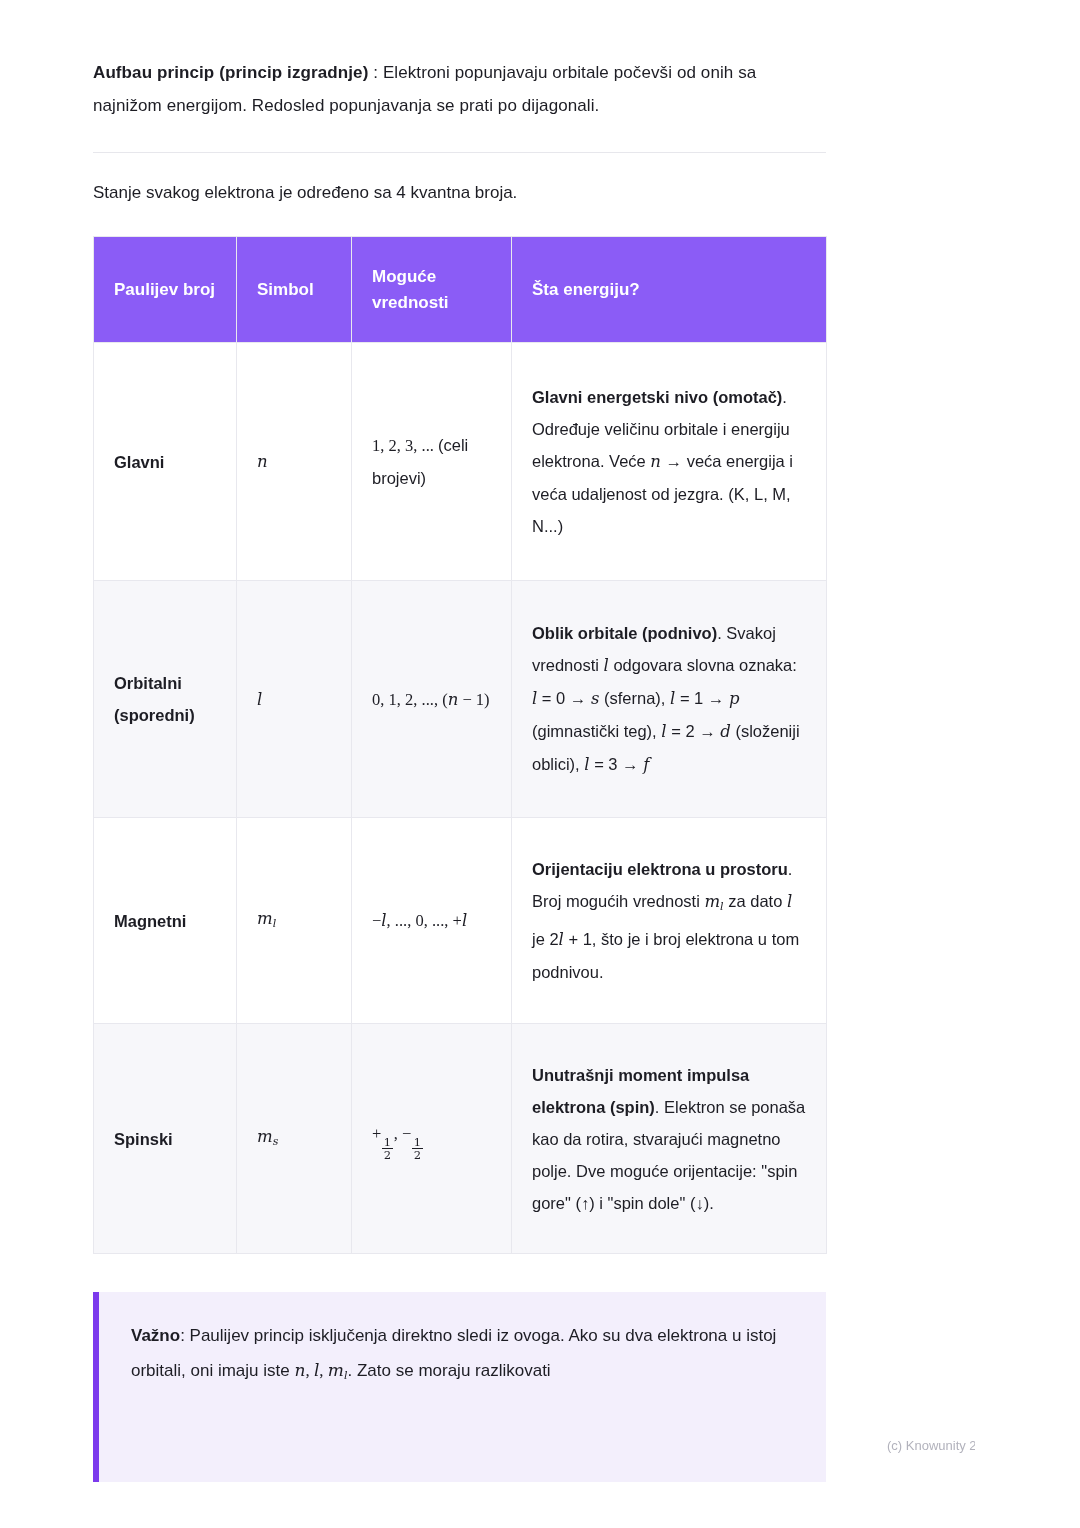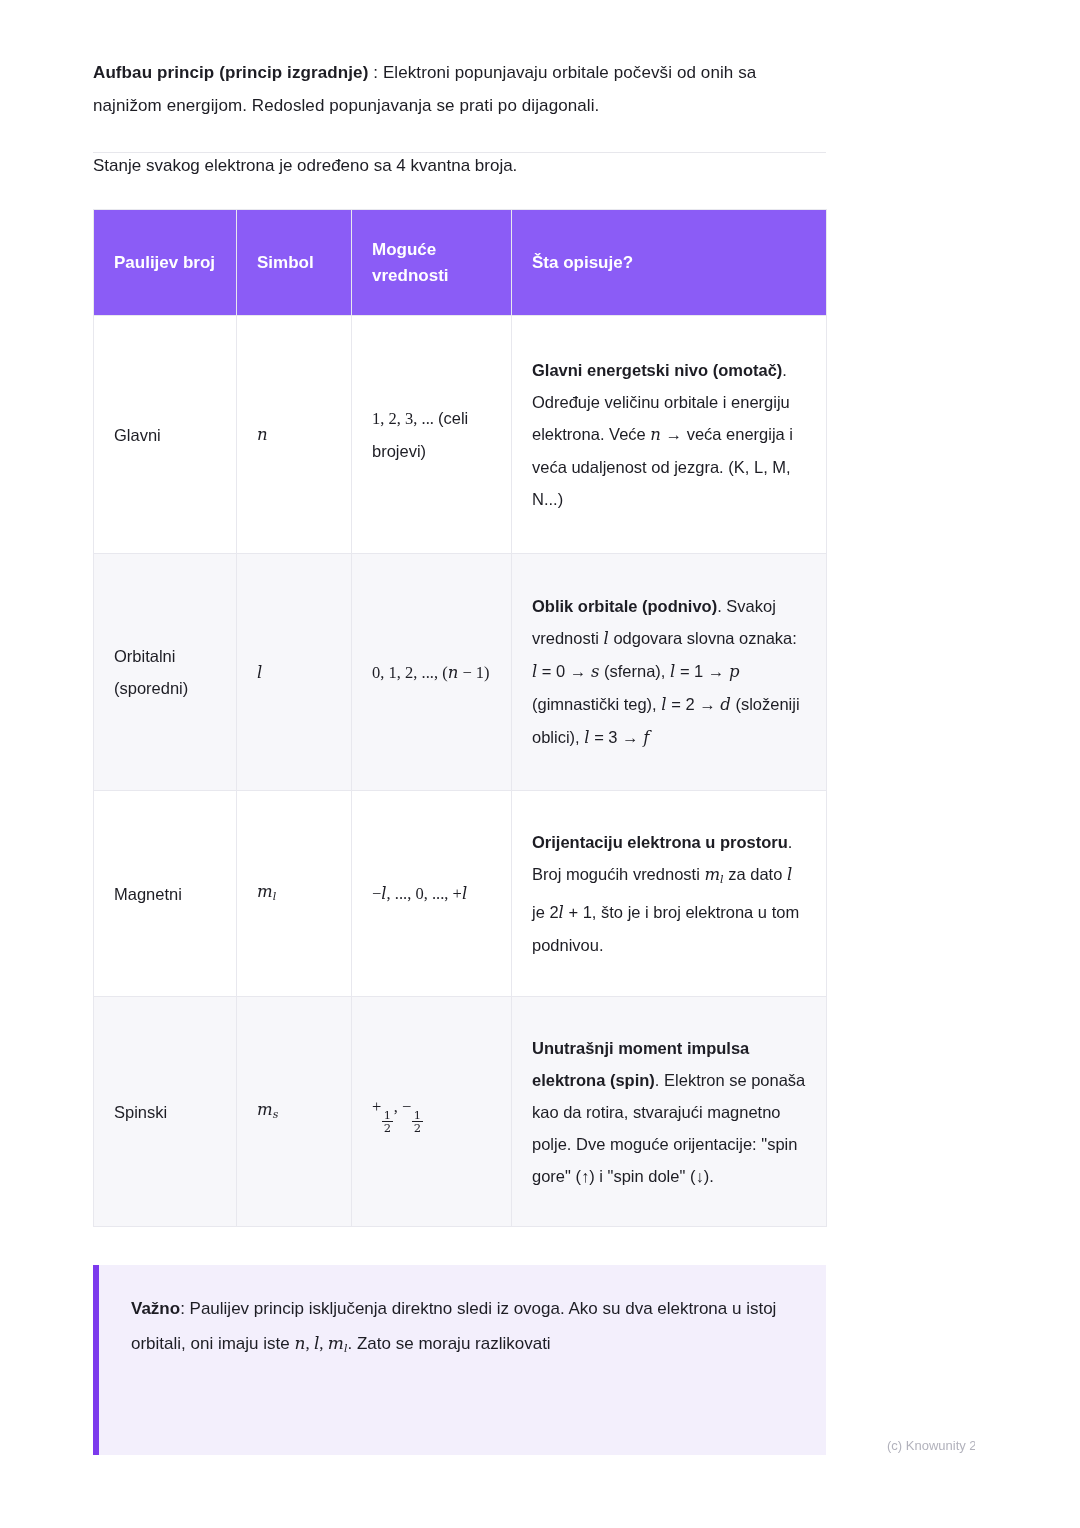--- a/index.html
+++ b/index.html
@@ -28,21 +28,21 @@
   .intro{font-size:17px;line-height:33px;letter-spacing:.1px}
 
   .divider{border:none;border-top:1px solid var(--divider);margin:30px 0 0}
 
   .heading{
     margin-top:37px;
     font-size:27px;line-height:32px;
     color:var(--heading);
     font-weight:700;letter-spacing:.2px;
   }
-  .lead{font-size:17px;line-height:26px}
+  .lead{margin-top:27px;font-size:17px;line-height:26px}
 
   .qtable{margin-top:30px;width:733px;border-collapse:collapse;table-layout:fixed}
   .qtable col.c1{width:143px}
   .qtable col.c2{width:115px}
   .qtable col.c3{width:160px}
   .qtable col.c4{width:315px}
   .qtable th{
     background:var(--accent);color:#fff;
     font-size:17px;font-weight:700;text-align:left;
     padding:14px 20px;vertical-align:middle;
@@ -54,21 +54,21 @@
     border:1px solid var(--table-border);
     padding:24px 20px;
     font-size:16.5px;line-height:32px;
     vertical-align:middle;background:#fff;
   }
   .qtable tr.alt td{background:var(--alt-row)}
   .qtable tr.r1{height:238px}
   .qtable tr.r2{height:237px}
   .qtable tr.r3{height:206px}
   .qtable tr.r4{height:230px}
-  .qtable td.name{font-weight:400}
+  .qtable td.name{font-weight:700}
 
   
   .seg-b{font-weight:700}
   .seg-n{font-weight:400}
   .seg-m{font-family:"DejaVu Serif",serif;font-style:italic}
   .seg-mt{font-family:Liberation Serif, serif}
   .seg-ms{font-family:"DejaVu Serif",serif;font-style:italic;font-size:11px;vertical-align:-3px}
   .frac{
     display:inline-flex;flex-direction:column;align-items:center;
     font-family:"DejaVu Serif",serif;font-size:11.5px;line-height:12px;
@@ -117,21 +117,21 @@
         <col class="c1">
           <col class="c2">
           <col class="c3">
           <col class="c4">
       </colgroup>
       <thead>
         <tr>
           <th>Paulijev broj</th>
           <th>Simbol</th>
           <th>Moguće vrednosti</th>
-          <th>Šta opisuje?</th>
+          <th>Šta energiju?</th>
         </tr>
       </thead>
       <tbody>
         <tr class="r1">
           <td class="name">Glavni</td>
           <td class="sym"><span class="seg-m">n</span></td>
           <td class="vals"><span class="seg-mt">1, 2, 3, ... </span><span class="seg-n">(celi brojevi)</span></td>
           <td class="desc"><span class="seg-b">Glavni energetski nivo (omotač)</span><span class="seg-n">. Određuje veličinu orbitale i energiju elektrona. Veće </span><span class="seg-m">n</span><span class="seg-n"> → veća energija i veća udaljenost od jezgra. (K, L, M, N...)</span></td>
         </tr>
         <tr class="r2 alt">

